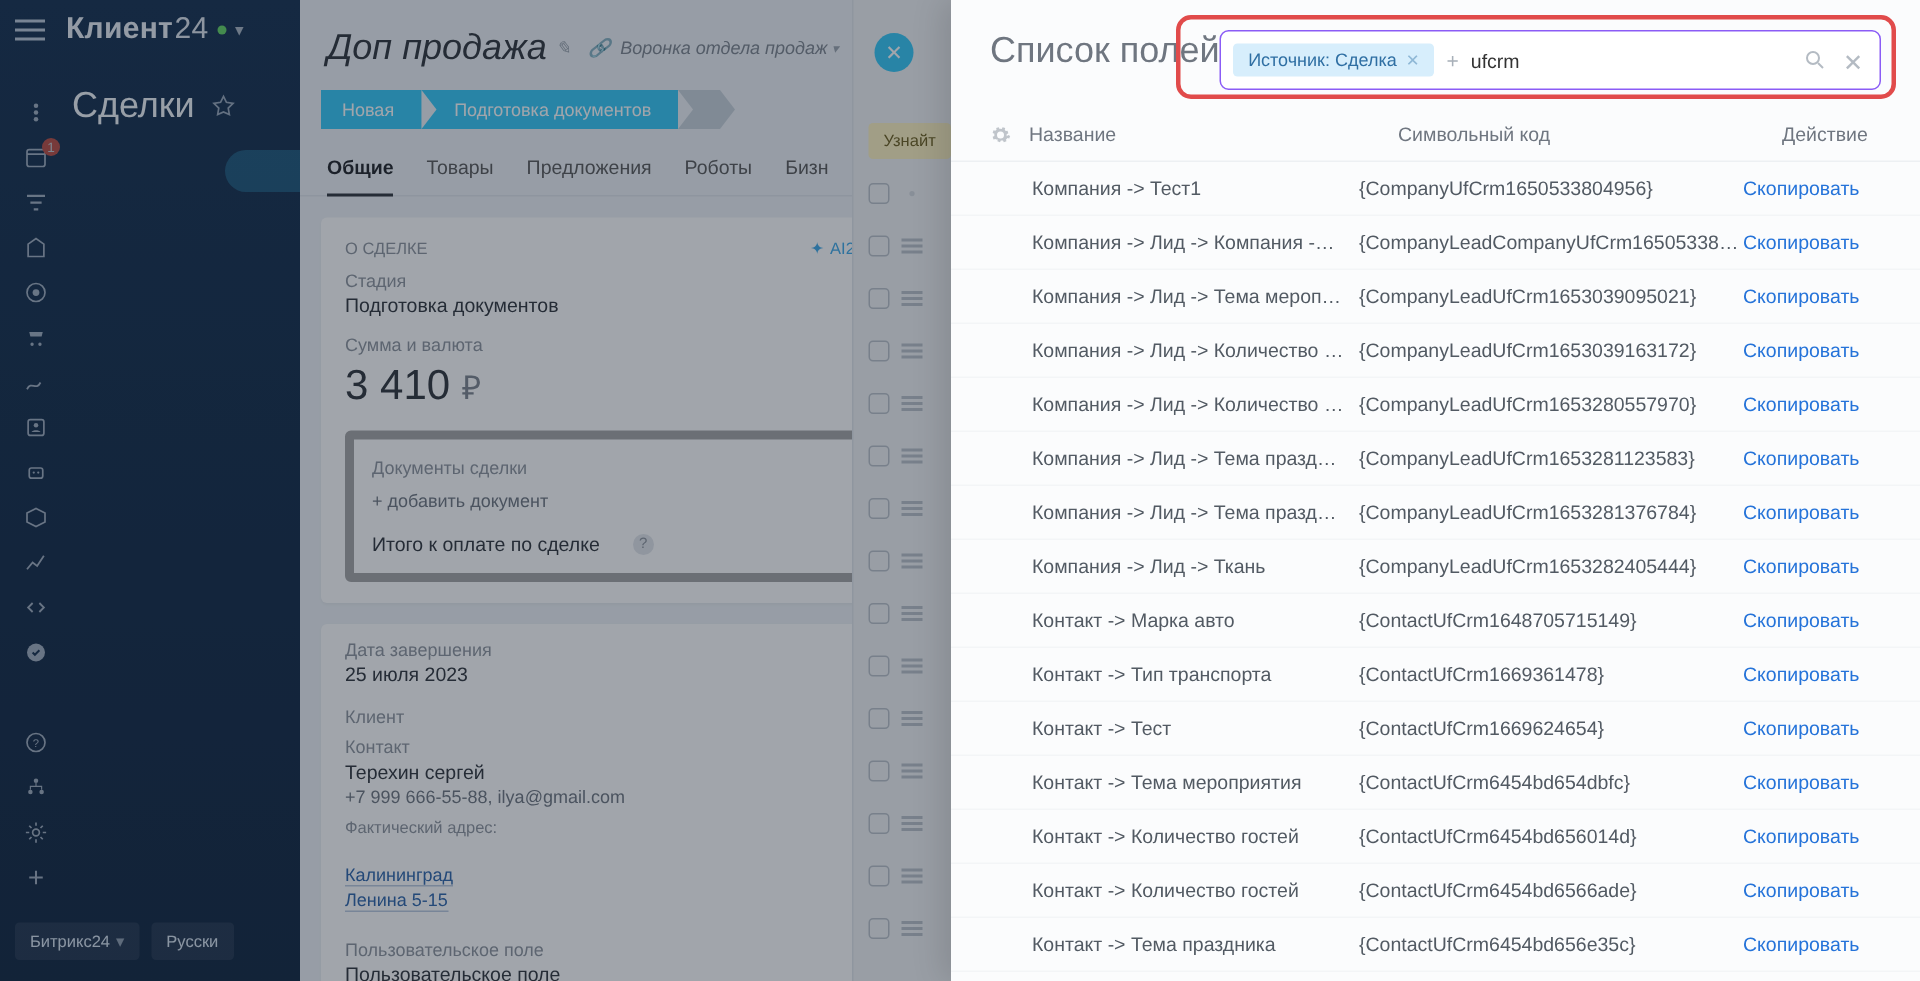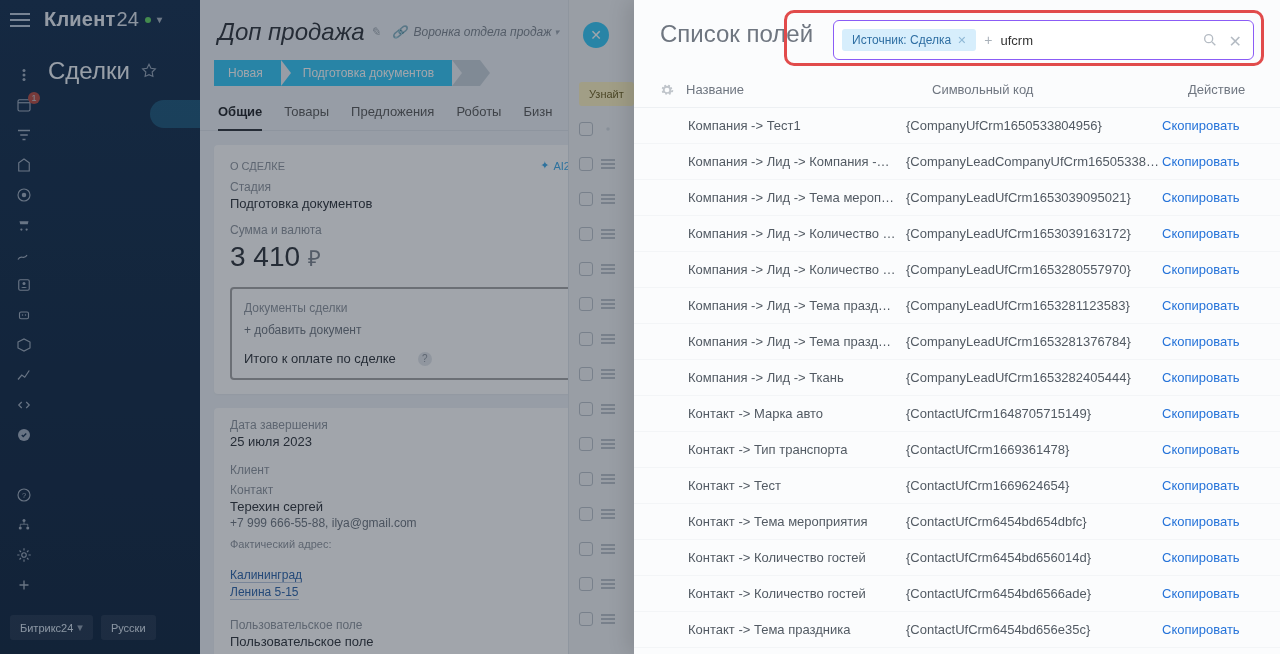--- a/index.html
+++ b/index.html
@@ -51,21 +51,21 @@
 .tabs .t { padding-bottom: 10px; cursor: pointer; }
 .tabs .t.active { color:#1a1d21; font-weight:600; border-bottom: 2px solid #2a2f36; margin-bottom:-1px; }
 
 .card { background:#fff; margin: 14px; border-radius:4px; padding: 14px 16px; font-size: 13px; color:#333; box-shadow: 0 1px 2px rgba(0,0,0,.04); }
 .card .cap { font-size:11px; text-transform: none; color:#8b929b; margin-bottom: 8px; display:flex; justify-content:space-between; align-items:center; }
 .card .ai { color:#3aa8e8; font-size: 11px; display:flex; align-items:center; gap:4px; }
 .label { font-size: 12px; color:#8b929b; margin-top: 4px; }
 .val { font-size: 13px; color:#2a2f36; margin-top:2px; }
 .amount { font-size: 28px; color:#2a2f36; font-weight: 400; display:flex; align-items:center; gap:8px; margin-top:4px; }
 .rub { font-size: 22px; color:#7a828c; }
-.subcard { border:2px solid #a3a3a3; border-radius:4px; padding: 12px; margin-top: 14px; }
+.subcard { border:6px solid #a3a3a3; border-radius:4px; padding: 12px; margin-top: 14px; }
 .subcard .label { margin-top:0; margin-bottom:8px; }
 .adddoc { color:#6b737d; font-size:12px; }
 .total { margin-top: 14px; font-size: 13px; color:#2a2f36; display:flex; align-items:center; gap:22px; }
 .total .q { width:14px; height:14px; border-radius:50%; background:#e2e6eb; color:#8b929b; font-size:10px; display:inline-flex; align-items:center; justify-content:center; }
 .changebtn { position:absolute; right: -36px; top: 252px; background:#3bc8f5; color:#fff; font-size:12px; padding:8px 14px; border-radius:3px; }
 .client .phone { font-size:12px; color:#6b737d; margin-top:2px; }
 .client .addr { font-size:11px; color:#8b929b; margin-top:8px; }
 .client .city { font-size:12px; color:#2861a8; border-bottom:1px solid #b8c9de; display:inline-block; margin-top:18px; }
 .phoneicon { position:absolute; right:24px; top: 490px; color:#3bc8f5; }
 
@@ -77,21 +77,21 @@
 .tasks .cb { width:14px; height:14px; border:1px solid #b9c0c8; border-radius:3px; }
 .tasks .gear { width:14px; height:14px; opacity:.5; }
 .tasks .burger { width:14px; height:10px; display:flex; flex-direction:column; justify-content:space-between; }
 .tasks .burger span { height:2px; background:#b9c0c8; display:block; }
 
 
 .dim { position:absolute; left:0; top:0; width:1280px; height:654px; background: rgba(30,40,55,.42); }
 
 
 .panel { position:absolute; right:0; top:0; width:646px; height:654px; background:#fbfcfd; box-shadow: -6px 0 20px rgba(0,0,0,.12); display:flex; flex-direction:column; }
-.panel .phead { padding: 20px 26px 12px; display:flex; align-items:flex-start; gap:20px; }
+.panel .phead { padding: 20px 26px 12px; display:flex; align-items:flex-start; }
 .panel .ptitle { font-size: 24px; color:#6f7680; font-weight:300; white-space:nowrap; }
 .searchwrap { flex:1; position:relative; }
 .searchbox { width: 100%; height: 40px; border:1px solid #8b5cf6; border-radius: 6px; background:#fff; display:flex; align-items:center; padding: 0 60px 0 8px; gap:8px; }
 .chip { background:#d7eefc; color:#2f6fa3; font-size:12px; padding: 4px 10px; border-radius:3px; display:flex; align-items:center; gap:6px; }
 .chip .cx { color:#8fb8d6; font-size:11px; cursor:pointer; }
 .plus { color:#a8b0b9; font-size:14px; }
 .searchbox input { border:none; outline:none; font-size:13px; flex:1; background:transparent; color:#333; }
 .sicon { position:absolute; right:36px; top:12px; color:#b4bbc3; }
 .xclear { position:absolute; right:12px; top:12px; color:#b4bbc3; cursor:pointer; }
 .highlight { position:absolute; left: 150px; top: 10px; width: 480px; height: 56px; border: 3px solid #e14b4b; border-radius: 10px; pointer-events: none; }

